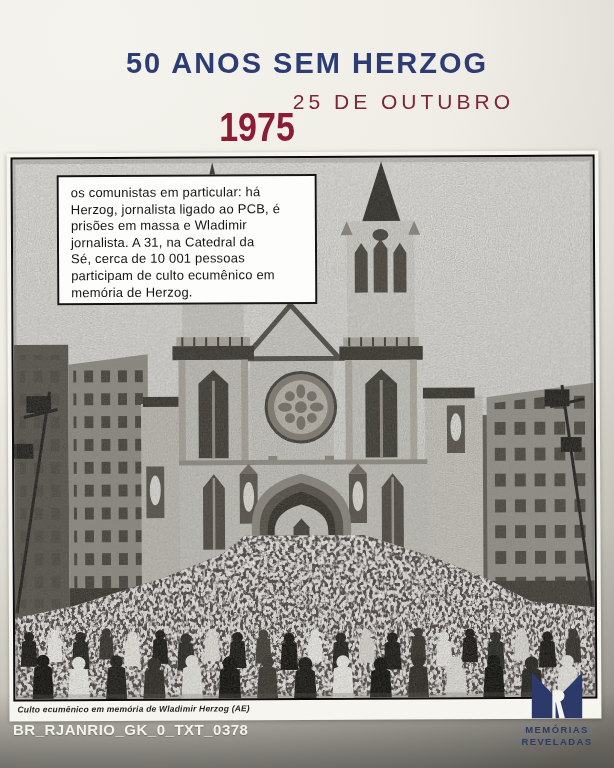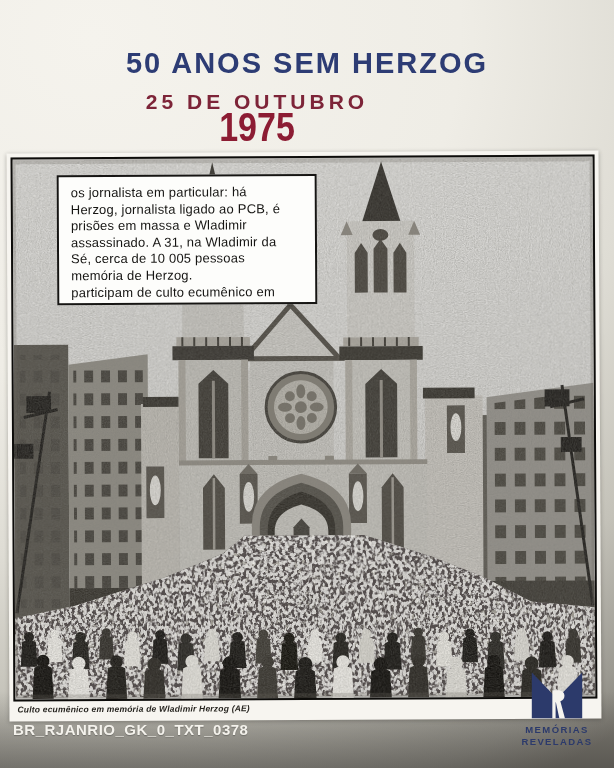--- a/index.html
+++ b/index.html
@@ -8,22 +8,22 @@
     font-family:"Liberation Sans",sans-serif;
     background:
       linear-gradient(180deg, rgba(0,0,0,0) 0%, rgba(0,0,0,0) 90%, rgba(43,41,38,0.45) 100%),
       radial-gradient(150% 110% at 15% 5%, #f5f3ed 0%, #efede6 40%, #dedcd4 62%, #c3c1b8 80%, #9b9991 94%, #827f77 100%);
   }
   .title{
     position:absolute;top:47px;left:0;width:614px;text-align:center;
     font-size:29px;font-weight:700;letter-spacing:2px;color:#2d3c74;
   }
   .date{
-    position:absolute;top:90px;left:0;width:514px;text-align:center;
-    font-size:21px;font-weight:700;letter-spacing:4px;color:#7d2438;
+    position:absolute;top:90px;left:0;width:514px;text-align:right;
+    font-size:21px;font-weight:400;letter-spacing:4px;color:#7d2438;
   }
   .year{
     position:absolute;top:105px;left:0;width:514px;text-align:center;
     font-size:40px;font-weight:800;color:#8c1c33;transform:scaleX(0.85);
   }
   .photo-frame{
     position:absolute;left:8px;top:152px;width:592px;height:568px;
     background:#f7f5f0;transform:rotate(-0.3deg);
     box-shadow:0 1px 4px rgba(40,38,34,0.35);
   }
@@ -272,27 +272,27 @@
           <use href="#person" transform="translate(482,533) scale(1.95)" fill="#14120f"></use>
           <use href="#person" transform="translate(520,537) scale(2.05)" fill="#26241f"></use>
           <use href="#person" transform="translate(556,533) scale(1.9)" fill="#e4e2dc"></use>
         </g>
 
         <rect x="0" y="0" width="584" height="540" filter="url(#grain)" opacity="0.5"></rect>
         <rect x="0" y="0" width="584" height="540" fill="none" stroke="#6b685f" stroke-opacity="0.25" stroke-width="6"></rect>
       </svg>
 
       <div class="textbox">
-        <div>os jornalista em particular: há</div>
+        <div>os comunistas em particular: há</div>
         <div>Herzog, jornalista ligado ao PCB, é</div>
         <div>prisões em massa e Wladimir</div>
-        <div>assassinado. A 31, na Wladimir da</div>
-        <div>Sé, cerca de 10 005 pessoas</div>
+        <div>jornalista. A 31, na Catedral da</div>
+        <div>Sé, cerca de 10 001 pessoas</div>
+        <div>participam de culto ecumênico em</div>
         <div>memória de Herzog.</div>
-        <div>participam de culto ecumênico em</div>
       </div>
     </div>
 
     <div class="caption">Culto ecumênico em memória de Wladimir Herzog (AE)</div>
   </div>
 
   <div class="ref-code">BR_RJANRIO_GK_0_TXT_0378</div>
 
   <div class="logo">
     <svg width="56" height="54" viewBox="0 0 60 54" xmlns="http://www.w3.org/2000/svg">

